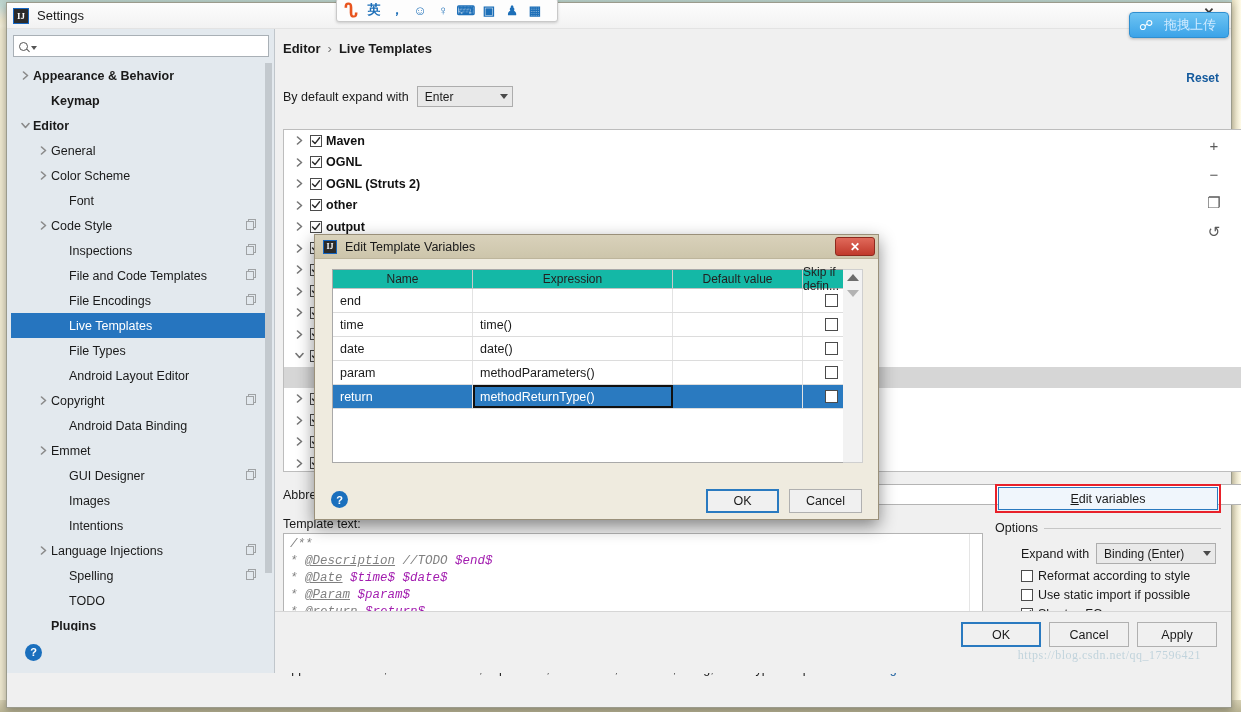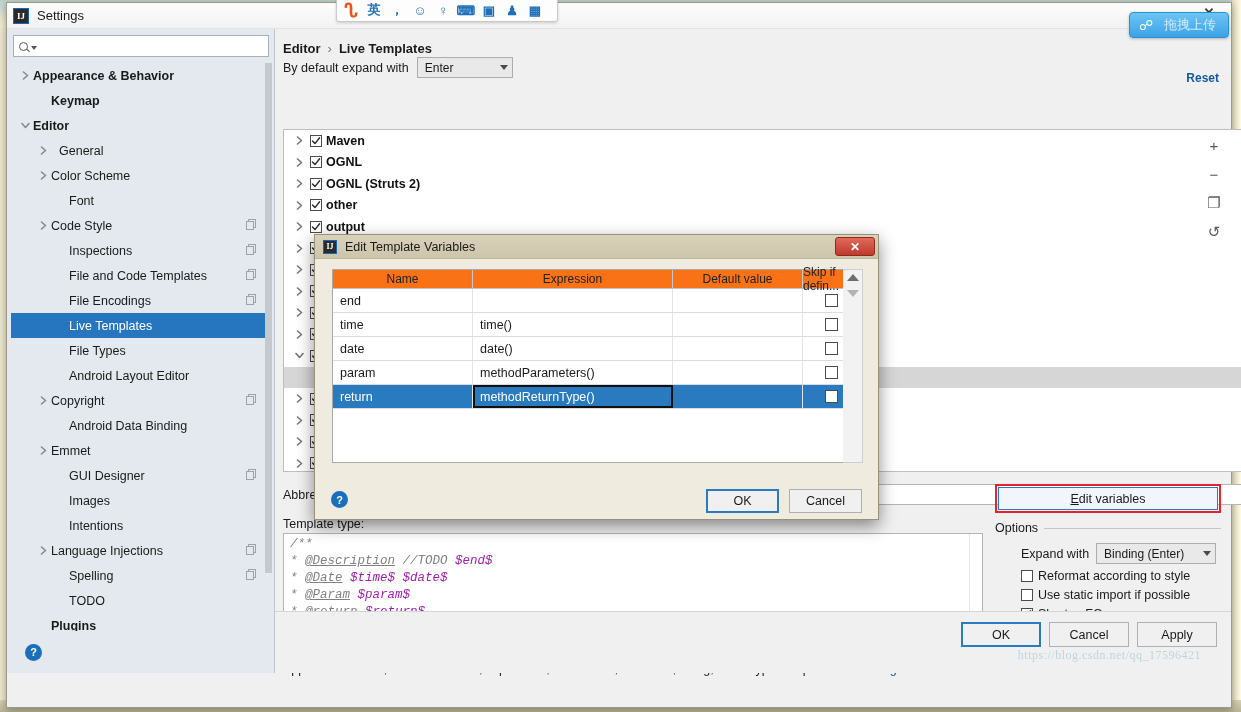--- a/index.html
+++ b/index.html
@@ -113,21 +113,21 @@
     width:17px; height:17px; border-radius:50%; background:#1a6fbd; color:#fff;
     display:flex; align-items:center; justify-content:center; font-size:11px; font-weight:bold;
   }
 
   
   #content { flex:1; background:#f0f0f0; position:relative; padding:0 10px 0 8px; }
   #breadcrumb { font-size:13px; font-weight:bold; padding:12px 0 0 0; display:flex; gap:7px; align-items:center;}
   #breadcrumb .sep { color:#777; font-weight:normal; }
   #reset-link { position:absolute; right:12px; top:42px; font-size:12px; font-weight:bold; color:#13599c; }
 
-  #expand-row { display:flex; align-items:center; gap:8px; margin-top:1px; font-size:12.5px;}
+  #expand-row { display:flex; align-items:center; gap:8px; margin-top:30px; font-size:12.5px;}
   .combo {
     height:21px; background:#e9e9e9; border:1px solid #adadad; display:flex; align-items:center;
     padding:0 4px 0 7px; font-size:12px; min-width:96px; justify-content:space-between; gap:8px;
   }
   .chev { width:0;height:0;border-left:4px solid transparent;border-right:4px solid transparent;
           border-top:5px solid #4a4a4a; }
 
   
   #tmpl-panel {
     position:absolute; left:8px; top:100px; width:1186px; height:343px;
@@ -210,21 +210,21 @@
   #dlg-close {
     position:absolute; right:3px; top:2px; width:40px; height:19px;
     background:linear-gradient(180deg,#e06a5b,#c0392b); border:1px solid #8d2a1e; border-radius:3px;
     color:#fff; font-size:12px; font-weight:bold; display:flex; align-items:center; justify-content:center;
   }
   #dlg-body { position:absolute; left:8px; top:30px; width:549px; height:216px; background:#efebdf;}
   #var-table-wrap {
     position:absolute; left:9px; top:4px; width:530px; height:194px;
     background:#fff; border:1px solid #a9a9a9;
   }
-  #vt-head { display:flex; height:19px; background:#f97316; border-bottom:1px solid #c2c2c2; }
+  #vt-head { display:flex; height:19px; background:#14b8a6; border-bottom:1px solid #c2c2c2; }
   .vt-h { font-size:12px; display:flex; align-items:center; justify-content:center;
           border-right:1px solid #c8c8c8; color:#222; }
   .vt-row { display:flex; height:24px; border-bottom:1px solid #dcdcdc; font-size:12.5px; }
   .vt-row.sel { background:#2a7ac0; color:#fff; }
   .vt-c { display:flex; align-items:center; padding-left:7px; border-right:1px solid #e3e3e3; }
   .vt-c.center { justify-content:center; padding-left:0; }
   .vt-row.sel .vt-c.expr { outline:2px solid #111; outline-offset:-2px; background:#2a7ac0; }
   .vt-ck { width:13px;height:13px;border:1px solid #4b4b4b;background:#fff; }
   #vt-scroll { position:absolute; right:9px; top:4px; width:20px; height:194px;
                background:#f2f2f2; border:1px solid #cfcfcf; border-left:0;
@@ -290,21 +290,21 @@
             <span class="tree-label bold">Keymap</span>
           </div>
           <div class="tree-item" style="padding-left: 6px;">
             <span class="tw">
               <svg width="9" height="9" viewBox="0 0 9 9">
                 <path d="M1 2.5 L4.5 6.5 L8 2.5" fill="none" stroke="#8a8a8a" stroke-width="1.6" stroke-linecap="round" stroke-linejoin="round"></path>
               </svg>
             </span>
             <span class="tree-label bold">Editor</span>
           </div>
-          <div class="tree-item" style="padding-left: 24px; gap: 8px;">
+          <div class="tree-item" style="padding-left: 24px;">
             <span class="tw">
               <svg width="9" height="9" viewBox="0 0 9 9">
                 <path d="M2.5 1 L6.5 4.5 L2.5 8" fill="none" stroke="#8a8a8a" stroke-width="1.6" stroke-linecap="round" stroke-linejoin="round"></path>
               </svg>
             </span>
             <span class="tree-label">General</span>
           </div>
           <div class="tree-item" style="padding-left: 24px;">
             <span class="tw">
               <svg width="9" height="9" viewBox="0 0 9 9">
@@ -669,21 +669,21 @@
           <div class="tb-btn">−</div>
           <div class="tb-btn">❐</div>
           <div class="tb-btn">↺</div>
         </div>
 
       <div id="abbr-row">
         <span>Abbreviation:</span>
         <div id="abbr-input"></div>
       </div>
 
-      <div id="tmpltext-label">Template type:</div>
+      <div id="tmpltext-label">Template text:</div>
       <div id="code-area">
         <div id="code-lines">
             <div><span class="kw">/**</span></div>
             <div><span class="kw"> * </span><span class="tag">@Description</span><span class="kw"> //TODO </span><span class="var">$end$</span></div>
             <div><span class="kw"> * </span><span class="tag">@Date</span><span class="kw"> </span><span class="var">$time$ $date$</span></div>
             <div><span class="kw"> * </span><span class="tag">@Param</span><span class="kw"> </span><span class="var">$param$</span></div>
             <div><span class="kw"> * </span><span class="tag">@return</span><span class="kw"> </span><span class="var">$return$</span></div>
             <div><span class="kw"> **/</span></div>
           </div>
         <div id="code-scroll"></div>

